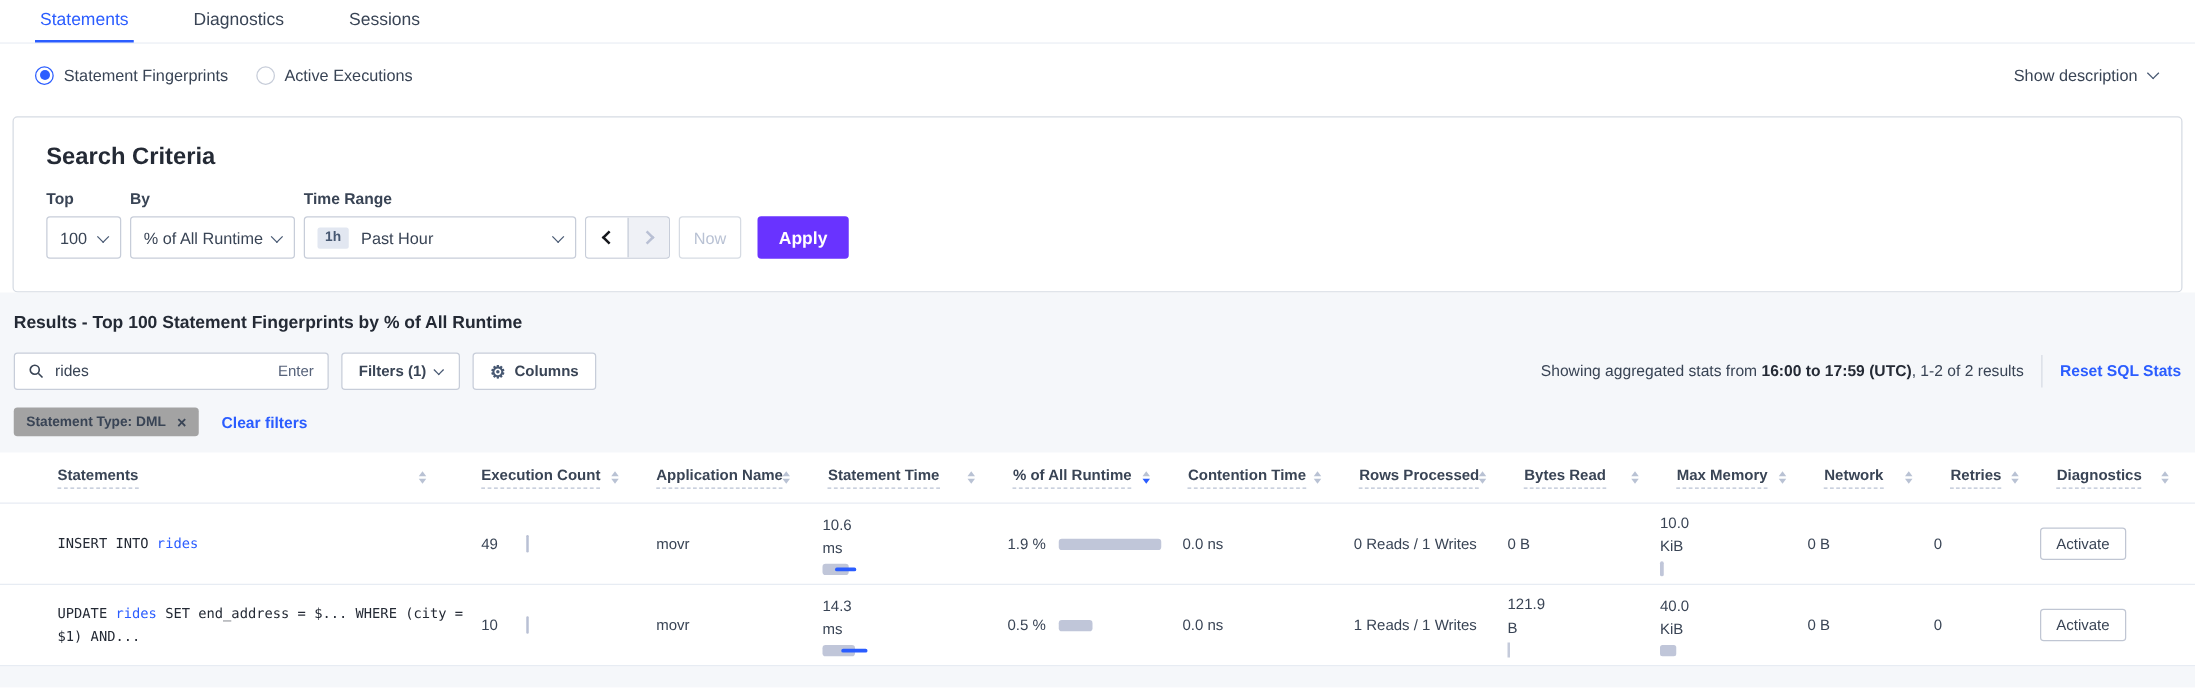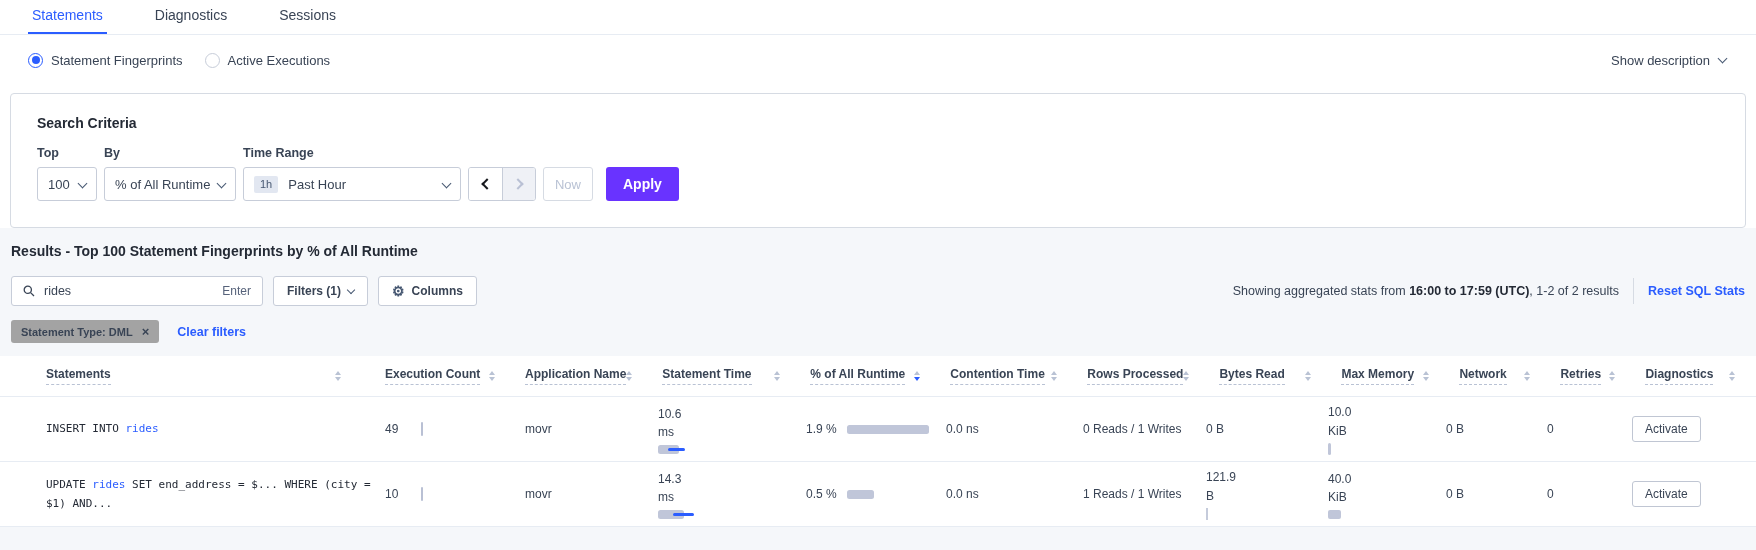--- a/index.html
+++ b/index.html
@@ -15,30 +15,30 @@
   .radio-row { display:flex; align-items:center; height:50px; padding:0 30px 0 28px; background:#fff; flex:0 0 auto; }
   .radio-opt { display:flex; align-items:center; gap:8px; margin-right:22px; font-size:13px; color:#394455; }
   .radio { width:15px; height:15px; border-radius:50%; border:1.5px solid #2b5dff; display:flex; align-items:center; justify-content:center; background:#fff; }
   .radio .dot { width:8px; height:8px; border-radius:50%; background:#2b5dff; }
   .radio.off { border:1px solid #c7cdd9; }
   .show-desc { margin-left:auto; display:flex; align-items:center; gap:9px; font-size:13px; color:#394455; cursor:pointer; }
   .chev { width:7px; height:7px; border-right:1.6px solid #475872; border-bottom:1.6px solid #475872; transform:rotate(45deg); margin-top:-4px; }
 
   
   .search-box { margin:8px 10px 0; border:1px solid #d6dbe3; border-radius:4px; background:#fff; padding:21px 26px 26px; flex:0 0 auto; }
-  .sc-title { font-size:14px; font-weight:700; color:#242a35; }
+  .sc-title { font-size:19px; font-weight:700; color:#242a35; }
   .criteria-row { display:flex; align-items:flex-end; gap:7px; margin-top:15px; }
   .field { display:flex; flex-direction:column; gap:7px; }
   .field > label { font-size:12.5px; font-weight:700; color:#394455; }
   .select { height:34px; border:1px solid #c7cdd9; border-radius:3px; background:#fff; display:flex; align-items:center; padding:0 10px; font-size:13px; color:#394455; cursor:pointer; }
   .select .chev { margin-left:auto; margin-top:-2px; }
   .sel-top { width:60px; }
   .sel-by { width:132px; }
   .sel-range { width:218px; gap:10px; }
-  .badge-1h { background:#e2e7f1; border-radius:2px; padding:2.5px 6px; font-size:11px; font-weight:400; color:#475872; }
+  .badge-1h { background:#e2e7f1; border-radius:2px; padding:2.5px 6px; font-size:11px; font-weight:700; color:#475872; }
   .arrow-group { display:flex; height:34px; border:1px solid #c7cdd9; border-radius:3px; overflow:hidden; background:#fff; }
   .arrow-btn { width:33px; display:flex; align-items:center; justify-content:center; cursor:pointer; background:#fff; }
   .arrow-btn.disabled { background:#eff1f6; border-left:1px solid #c7cdd9; cursor:default; }
   .arr { width:8px; height:8px; border-right:2px solid #16181d; border-bottom:2px solid #16181d; }
   .arr.left { transform:rotate(135deg); margin-left:3px; }
   .arr.right { transform:rotate(-45deg); border-color:#b9c0d4; margin-right:3px; }
   .now-btn { height:34px; width:50px; border:1px solid #d6dbe3; border-radius:3px; background:#fff; color:#b9c2d4; font-size:13px; display:flex; align-items:center; justify-content:center; cursor:pointer; }
   .apply-btn { height:34px; padding:0 17px; margin-left:6px; border:none; border-radius:3px; background:#6933ff; color:#fff; font-size:14px; font-weight:700; display:flex; align-items:center; cursor:pointer; }
 
   

